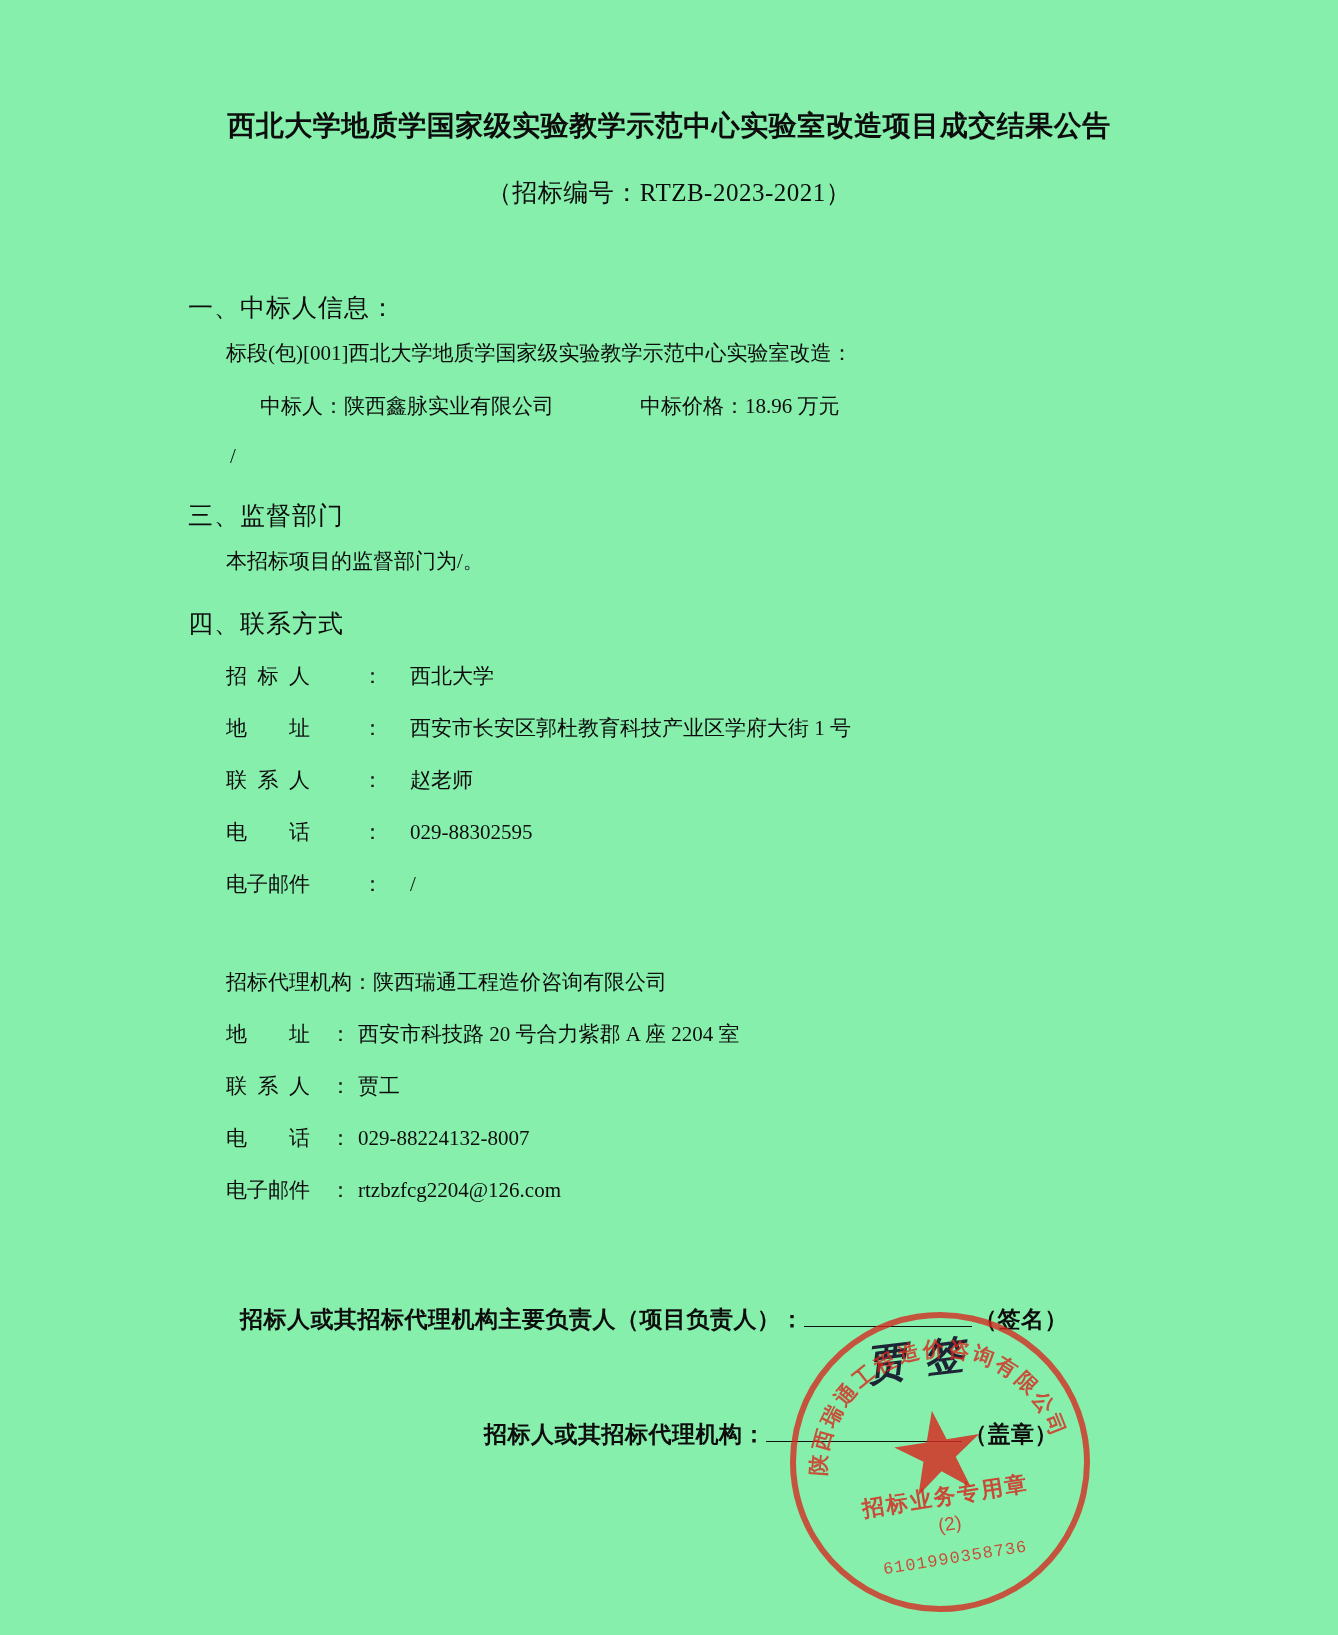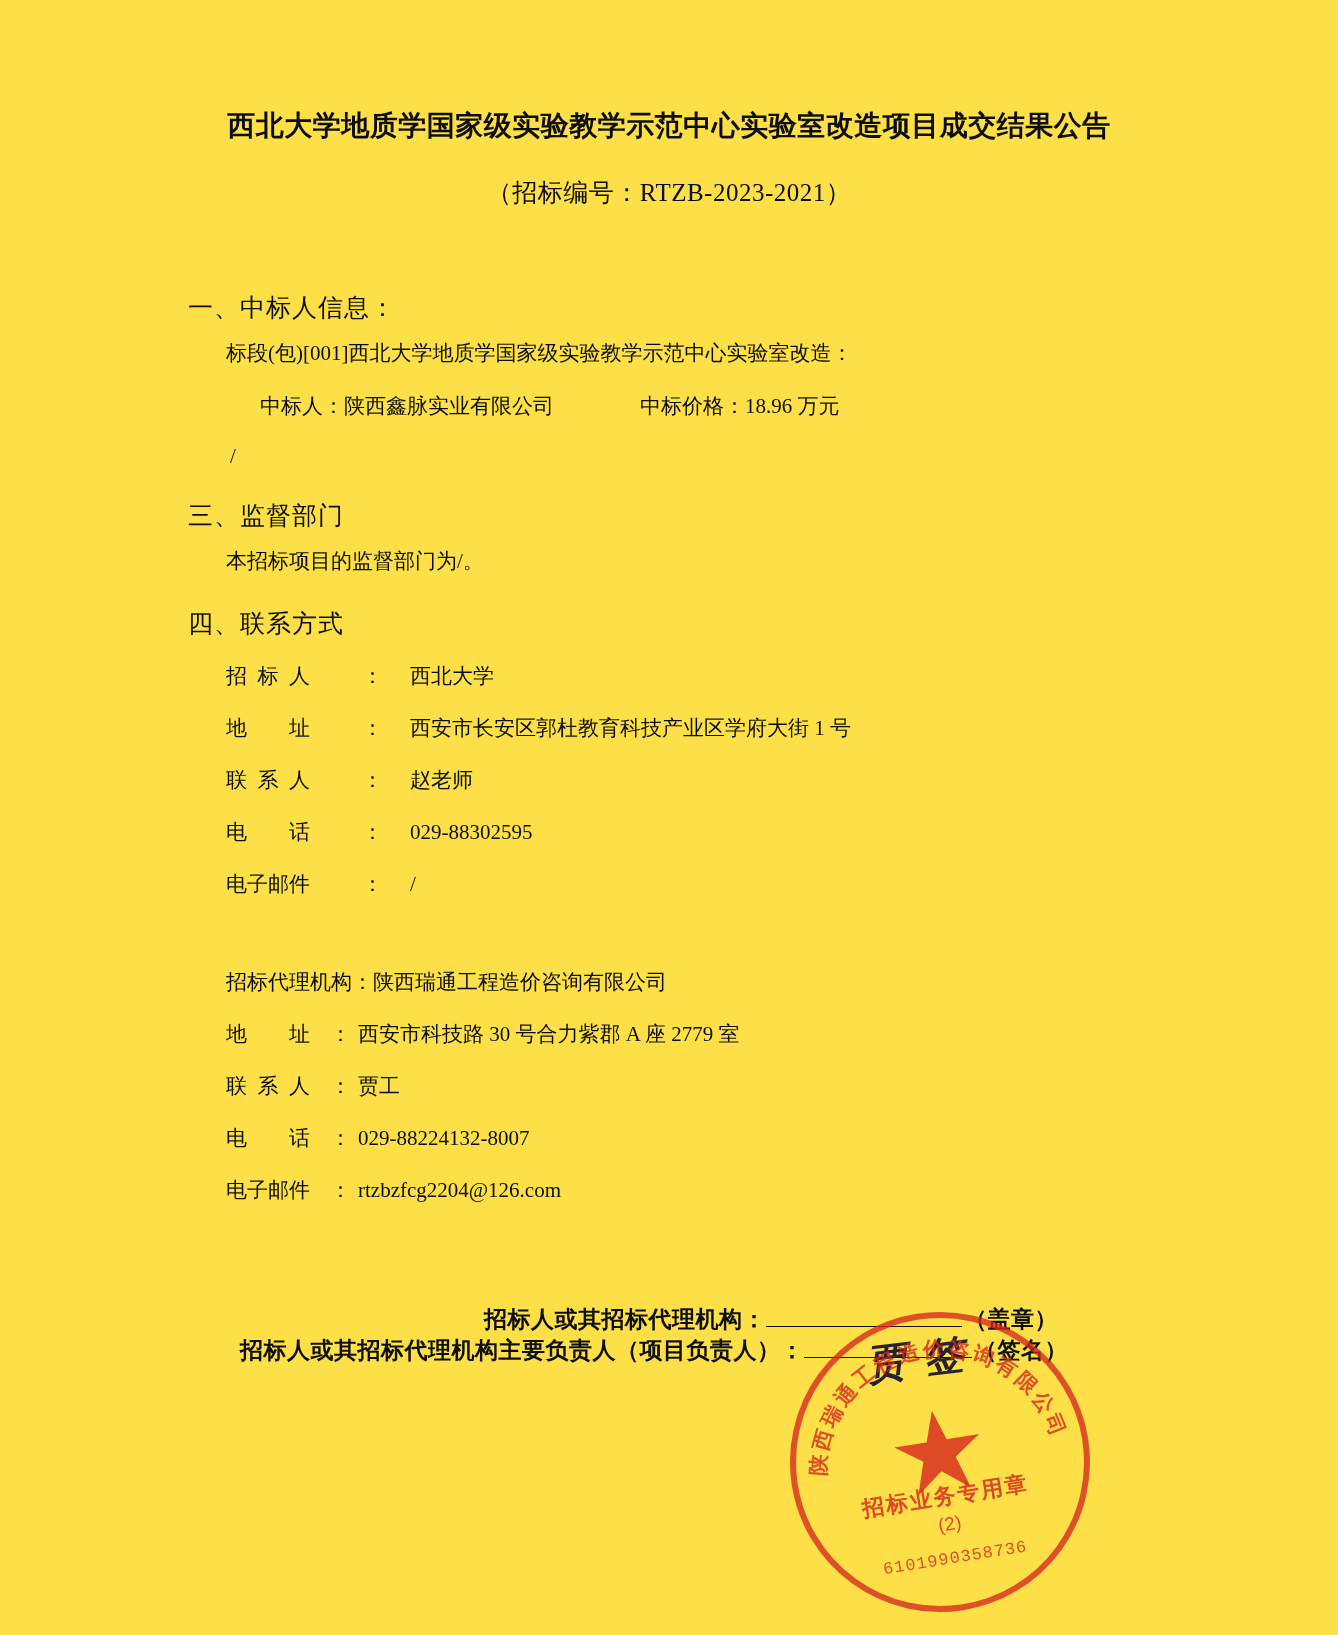--- a/index.html
+++ b/index.html
@@ -9,21 +9,21 @@
   }
   body {
     font-family: "Liberation Serif", "DejaVu Serif", serif;
     color: #0d0d0d;
   }
   .page {
     position: relative;
     width: 1338px;
     height: 1635px;
     margin: 0 auto;
-    background: #fde047;
+    background: #86efac;
     overflow: hidden;
   }
   .doc-title {
     text-align: center;
     font-size: 28px;
     font-weight: bold;
     letter-spacing: 0.5px;
     margin-top: 108px;
     line-height: 1.3;
   }
@@ -274,49 +274,49 @@
     </div>
 
     <div class="agency-block">
       <div class="agency-row">
         <span>招标代理机构：</span>
         <span>陕西瑞通工程造价咨询有限公司</span>
       </div>
       <div class="agency-row">
         <span class="c-label">地        址</span>
         <span class="c-colon">：</span>
-        <span class="c-value">西安市科技路 30 号合力紫郡 A 座 2779 室</span>
+        <span class="c-value">西安市科技路 20 号合力紫郡 A 座 2204 室</span>
       </div>
       <div class="agency-row">
         <span class="c-label">联  系  人</span>
         <span class="c-colon">：</span>
         <span class="c-value">贾工</span>
       </div>
       <div class="agency-row">
         <span class="c-label">电        话</span>
         <span class="c-colon">：</span>
         <span class="c-value">029-88224132-8007</span>
       </div>
       <div class="agency-row">
         <span class="c-label">电子邮件</span>
         <span class="c-colon">：</span>
         <span class="c-value">rtzbzfcg2204@126.com</span>
       </div>
     </div>
 
     <div class="sign-area">
+      <div class="sign-line">
+        <span>招标人或其招标代理机构主要负责人（项目负责人）：</span>
+        <span class="blank-underline u1"></span>
+        <span class="sign-tail">（签名）</span>
+      </div>
       <div class="sign-line sign-line-2">
         <span>招标人或其招标代理机构：</span>
         <span class="blank-underline u2"></span>
         <span class="sign-tail">（盖章）</span>
-      </div>
-      <div class="sign-line">
-        <span>招标人或其招标代理机构主要负责人（项目负责人）：</span>
-        <span class="blank-underline u1"></span>
-        <span class="sign-tail">（签名）</span>
       </div>
     </div>
 
   </div>
 
   <div class="signature">贾 签</div>
 
   <div class="stamp">
     <div class="stamp-ring"></div>
     <svg class="stamp-arc-text" viewBox="0 0 300 300">

